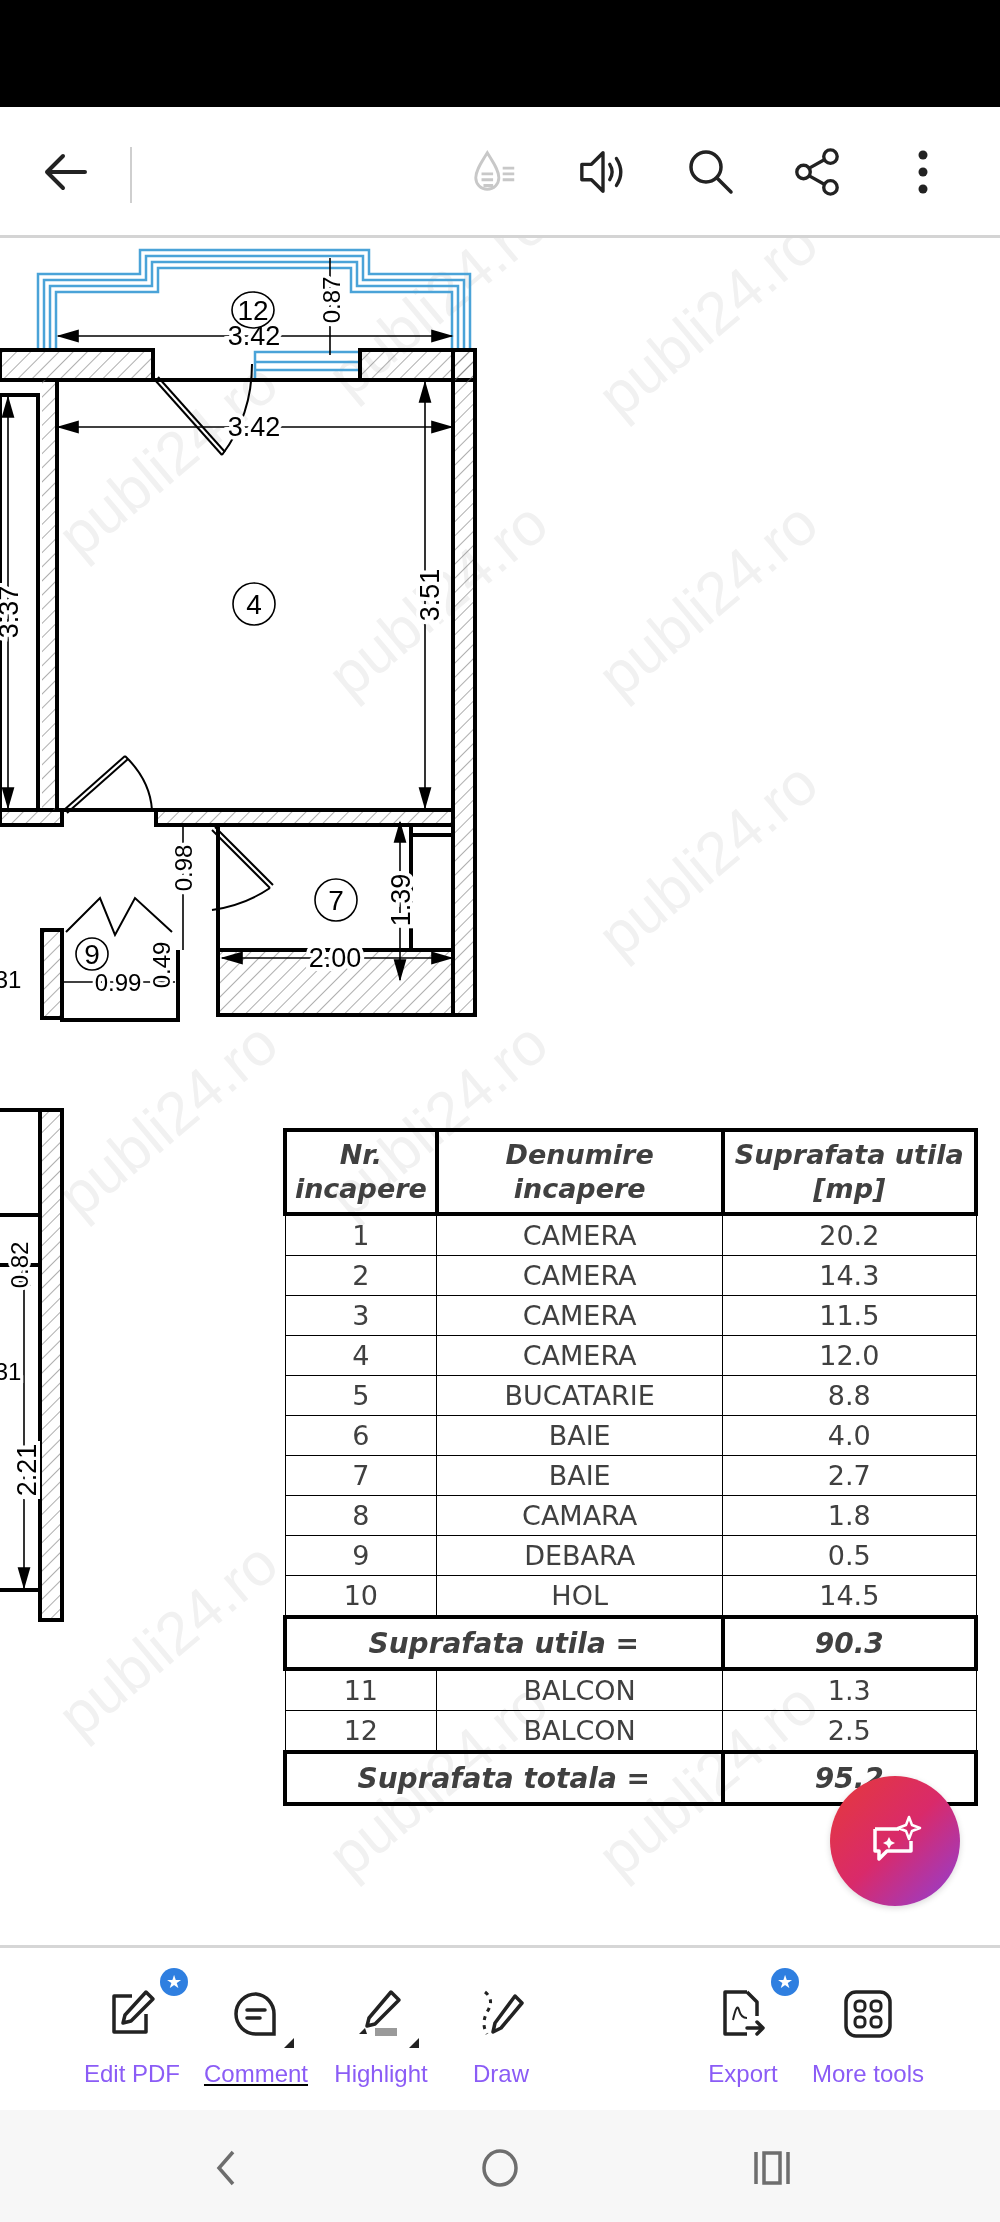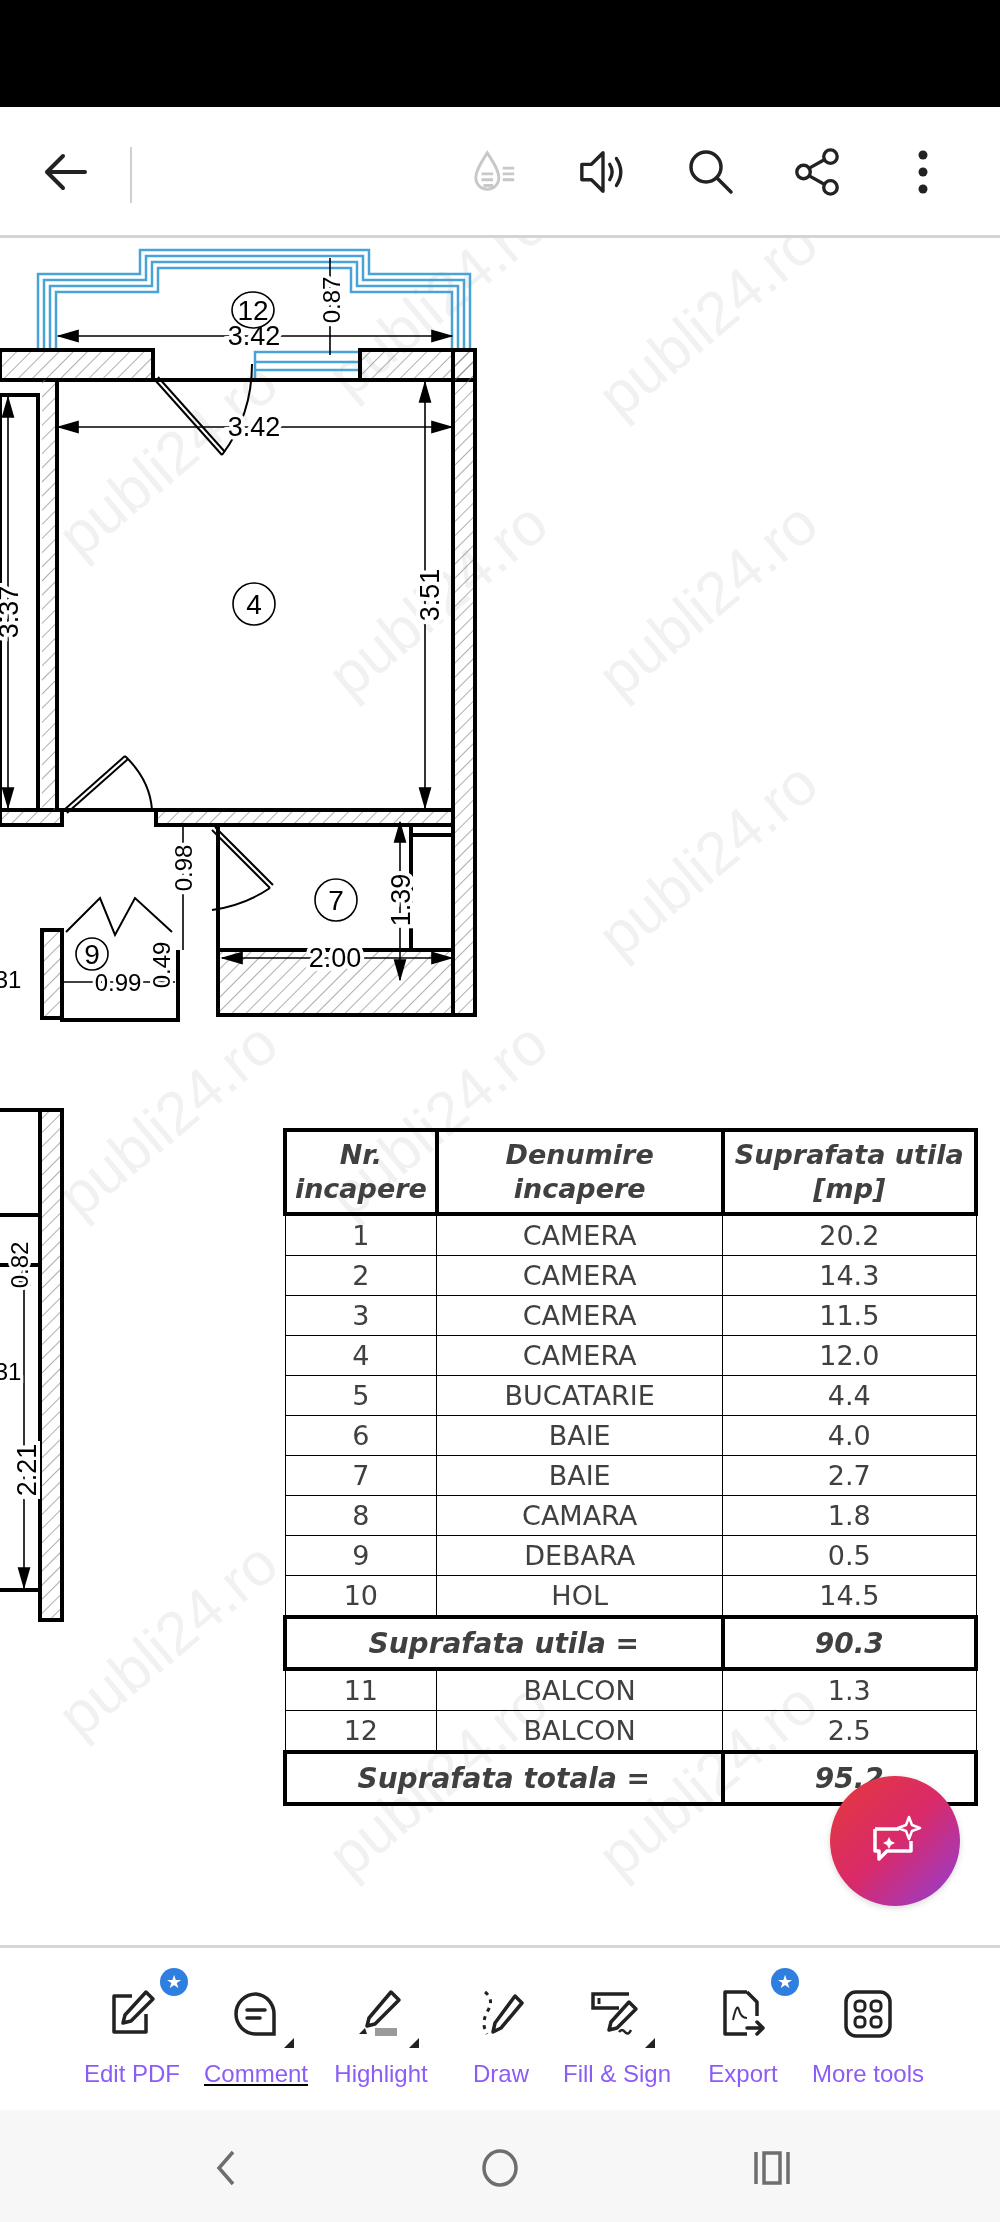--- a/index.html
+++ b/index.html
@@ -239,21 +239,21 @@
           <td>11.5</td>
         </tr>
       <tr>
           <td>4</td>
           <td>CAMERA</td>
           <td>12.0</td>
         </tr>
       <tr>
           <td>5</td>
           <td>BUCATARIE</td>
-          <td>4.4</td>
+          <td>8.8</td>
         </tr>
       <tr>
           <td>6</td>
           <td>BAIE</td>
           <td>4.0</td>
         </tr>
       <tr>
           <td>7</td>
           <td>BAIE</td>
           <td>2.7</td>
@@ -337,32 +337,20 @@
     <div class="tool-icon">
       <svg width="56" height="52" viewBox="0 0 56 52">
           <path d="M38 4 L46 12 L22 36 L14 38 L16 30 Z" stroke="#222" stroke-width="3.5" fill="none" stroke-linejoin="round"></path>
           <path d="M12 40 L6 46 H14 Z" fill="#222"></path>
           <rect x="22" y="40" width="22" height="8" fill="#9a9a9a"></rect>
         </svg>
       <div class="corner"></div>
     </div>
     <div class="tool-label">Highlight</div>
   </div>
-  <div class="tool" style="left:562px;width:110px;">
-    <div class="tool-icon">
-      <svg width="56" height="52" viewBox="0 0 56 52">
-          <path d="M30 20 H4 V6 H40" stroke="#222" stroke-width="3.5" fill="none"></path>
-          <path d="M10 10 V16" stroke="#222" stroke-width="3"></path>
-          <path d="M40 14 L47 21 L28 40 L20 42 L22 34 Z" stroke="#222" stroke-width="3.5" fill="none" stroke-linejoin="round"></path>
-          <path d="M30 44 q3 -4 6 0 q3 4 6 -2" stroke="#222" stroke-width="2.5" fill="none"></path>
-        </svg>
-      <div class="corner"></div>
-    </div>
-    <div class="tool-label">Fill &amp; Sign</div>
-  </div>
   <div class="tool" style="left:698px;width:90px;">
     <div class="tool-icon">
       <svg width="52" height="52" viewBox="0 0 52 52">
           <path d="M30 4 H8 V46 H30 M30 4 L40 14 V28" stroke="#222" stroke-width="3.5" fill="none" stroke-linejoin="round"></path>
           <path d="M16 32 Q20 14 22 22 Q24 30 30 30" stroke="#222" stroke-width="2" fill="none"></path>
           <path d="M30 40 H46 M40 34 L46 40 L40 46" stroke="#222" stroke-width="3.5" fill="none" stroke-linecap="round" stroke-linejoin="round"></path>
         </svg>
       <div class="badge">★</div>
     </div>
     <div class="tool-label">Export</div>

